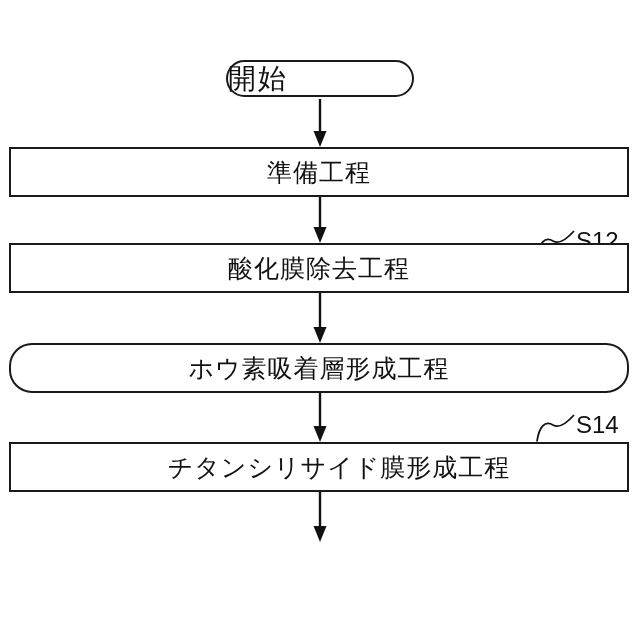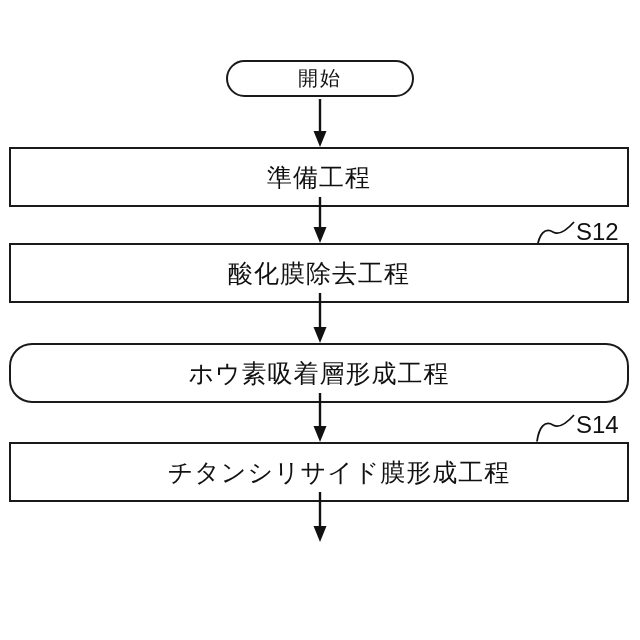--- a/index.html
+++ b/index.html
@@ -20,31 +20,30 @@
     position: absolute;
     left: 226px;
     width: 188px;
     height: 37px;
     box-sizing: border-box;
     border: 2px solid #1a1a1a;
     border-radius: 20px;
     background: #ffffff;
     display: flex;
     align-items: center;
-    justify-content: center;
-    font-size: 20px;
+    font-size: 28px;
     letter-spacing: 2px;
   }
   .terminator.start { top: 60px; }
   .terminator.end   { top: 542px; }
   .process-box {
     position: absolute;
     left: 9px;
     width: 620px;
-    height: 60px;
+    height: 50px;
     box-sizing: border-box;
     border: 2px solid #1a1a1a;
     background: #ffffff;
     display: flex;
     align-items: center;
     justify-content: center;
     font-size: 25px;
     letter-spacing: 1px;
   }
   .box-1 { top: 147px; }
@@ -62,21 +61,21 @@
   .a4 { top: 393px; height: 49px; }
   .a5 { top: 492px; height: 50px; }
   .arrow svg { display: block; width: 100%; height: 100%; }
   .ref-label {
     position: absolute;
     left: 536px;
     width: 104px;
     height: 32px;
   }
   .rl-1 { top: 115px; }
-  .rl-2 { top: 217px; }
+  .rl-2 { top: 226px; }
   .rl-3 { top: 311px; }
   .rl-4 { top: 410px; }
   .ref-label .squiggle {
     position: absolute;
     left: 0;
     top: 2px;
     width: 40px;
     height: 30px;
   }
   .ref-label .ref-text {

